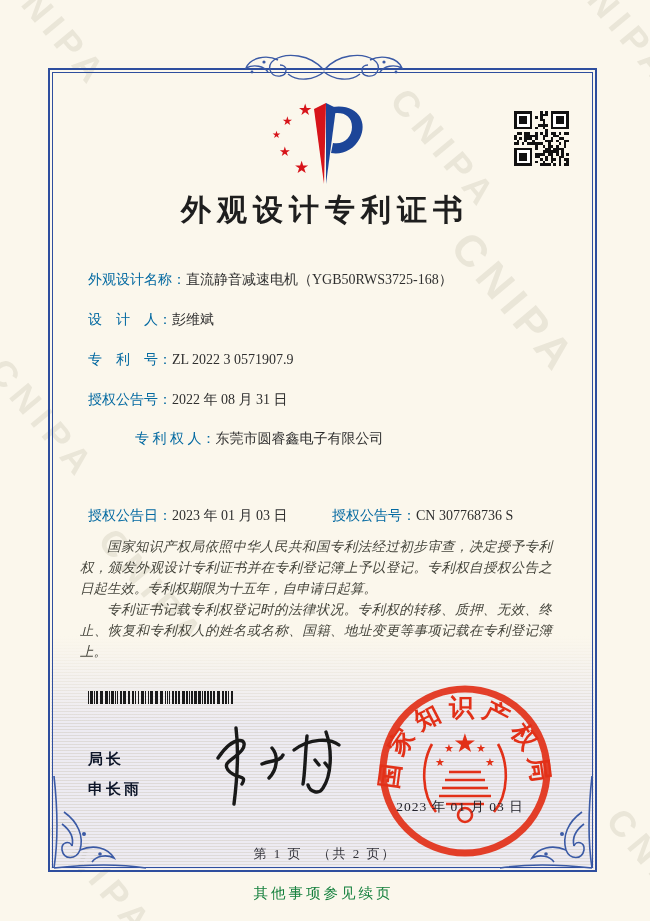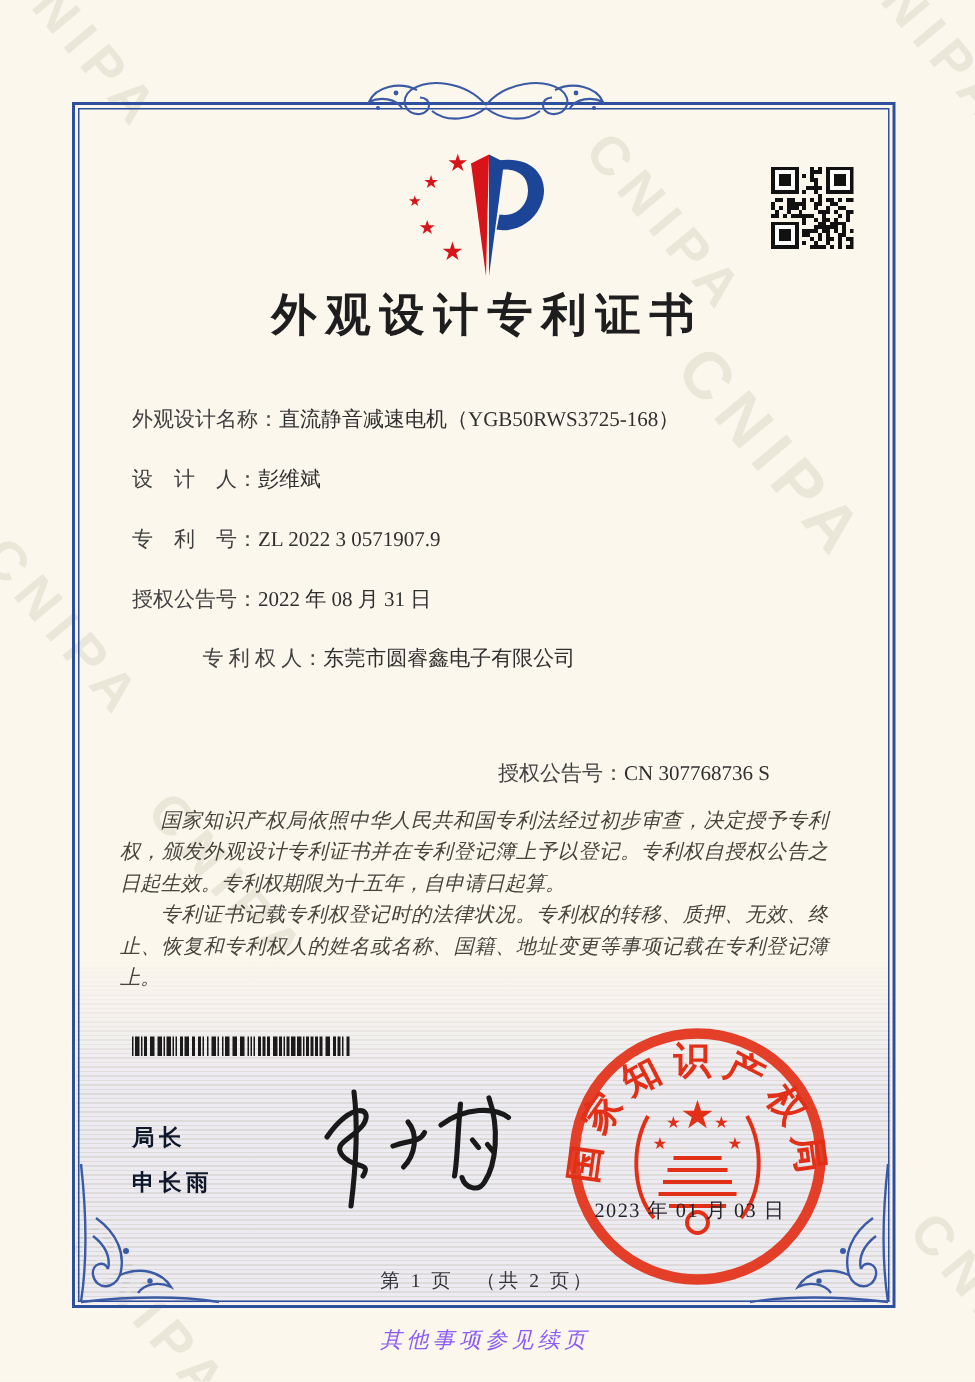--- a/index.html
+++ b/index.html
@@ -30,36 +30,36 @@
   
   .content{position:absolute;inset:0;z-index:4;}
   .cert-no{position:absolute;left:86px;top:103px;font-size:14px;letter-spacing:3px;color:#3d3d3d;}
   .logo{position:absolute;left:270px;top:102px;width:100px;height:90px;}
   .logo .star{position:absolute;color:var(--logo-red);line-height:1;font-family:var(--sans);}
   .qr{position:absolute;left:514px;top:111px;width:55px;height:55px;}
   .title{position:absolute;left:0;right:0;top:190px;text-align:center;
          font-size:30px;font-weight:bold;letter-spacing:6px;color:#1e1e1e;
          font-family:var(--serif);}
   .line{position:absolute;left:88px;font-size:14px;white-space:nowrap;color:#2f2f2f;}
-  .line .lab{color:#404040;text-align:right;}
+  .line .lab{color:#0369a1;text-align:right;}
   .paras{position:absolute;left:80px;top:536px;width:472px;font-size:13.5px;
          line-height:21px;color:#45453c;font-style:italic;text-align:justify;}
   .paras p{text-indent:2em;}
   .barcode{position:absolute;left:88px;top:691px;width:146px;height:13px;display:flex;align-items:stretch;}
   .barcode i{display:block;height:100%;}
   .officer{position:absolute;left:88px;top:744px;font-family:var(--sans);
            font-weight:bold;font-size:15px;color:#0f172a;letter-spacing:3px;line-height:30px;}
   .sig{position:absolute;left:192px;top:722px;width:150px;height:90px;}
   .seal{position:absolute;left:376px;top:682px;width:178px;height:178px;}
   .seal-date{position:absolute;left:380px;top:798px;width:160px;text-align:center;
              font-size:13.5px;color:#24242c;letter-spacing:1px;}
   .page-num{position:absolute;left:0;right:0;top:845px;text-align:center;
             font-size:13px;color:#33333b;letter-spacing:2px;}
   .note{position:absolute;left:0;right:3px;top:884px;text-align:center;
-        font-size:14.5px;font-style:italic;color:#8b5cf6;letter-spacing:3px;}
+        font-size:14.5px;color:#15803d;letter-spacing:3px;}
 </style>
 </head>
 <body>
 
 <div class="page">
 
   <span class="wm" style="left:-18px;top:6px;">CNIPA</span>
   <span class="wm" style="left:548px;top:2px;">CNIPA</span>
   <span class="wm" style="left:372px;top:128px;">CNIPA</span>
   <span class="wm" style="left:430px;top:278px;font-size:44px;">CNIPA</span>
@@ -272,20 +272,23 @@
     </div>
     <div class="line" style="top:351px;">
       <span class="lab">专　利　号：</span><span>ZL 2022 3 0571907.9</span>
     </div>
     <div class="line" style="top:391px;">
       <span class="lab">授权公告号：</span><span>2022 年 08 月 31 日</span>
     </div>
     <div class="line" style="top:430px;margin-left:47px;">
       <span class="lab">专 利 权 人：</span><span>东莞市圆睿鑫电子有限公司</span>
     </div>
+    <div class="line" style="top:507px;">
+      <span class="lab">授权公告日：</span><span>2023 年 01 月 03 日</span>
+    </div>
     <div class="line" style="top:507px;left:332px;">
       <span class="lab">授权公告号：</span><span>CN 307768736 S</span>
     </div>
 
     <div class="paras">
       <p>国家知识产权局依照中华人民共和国专利法经过初步审查，决定授予专利权，颁发外观设计专利证书并在专利登记簿上予以登记。专利权自授权公告之日起生效。专利权期限为十五年，自申请日起算。</p>
       <p>专利证书记载专利权登记时的法律状况。专利权的转移、质押、无效、终止、恢复和专利权人的姓名或名称、国籍、地址变更等事项记载在专利登记簿上。</p>
     </div>
 
     <div class="barcode" id="barcode">

